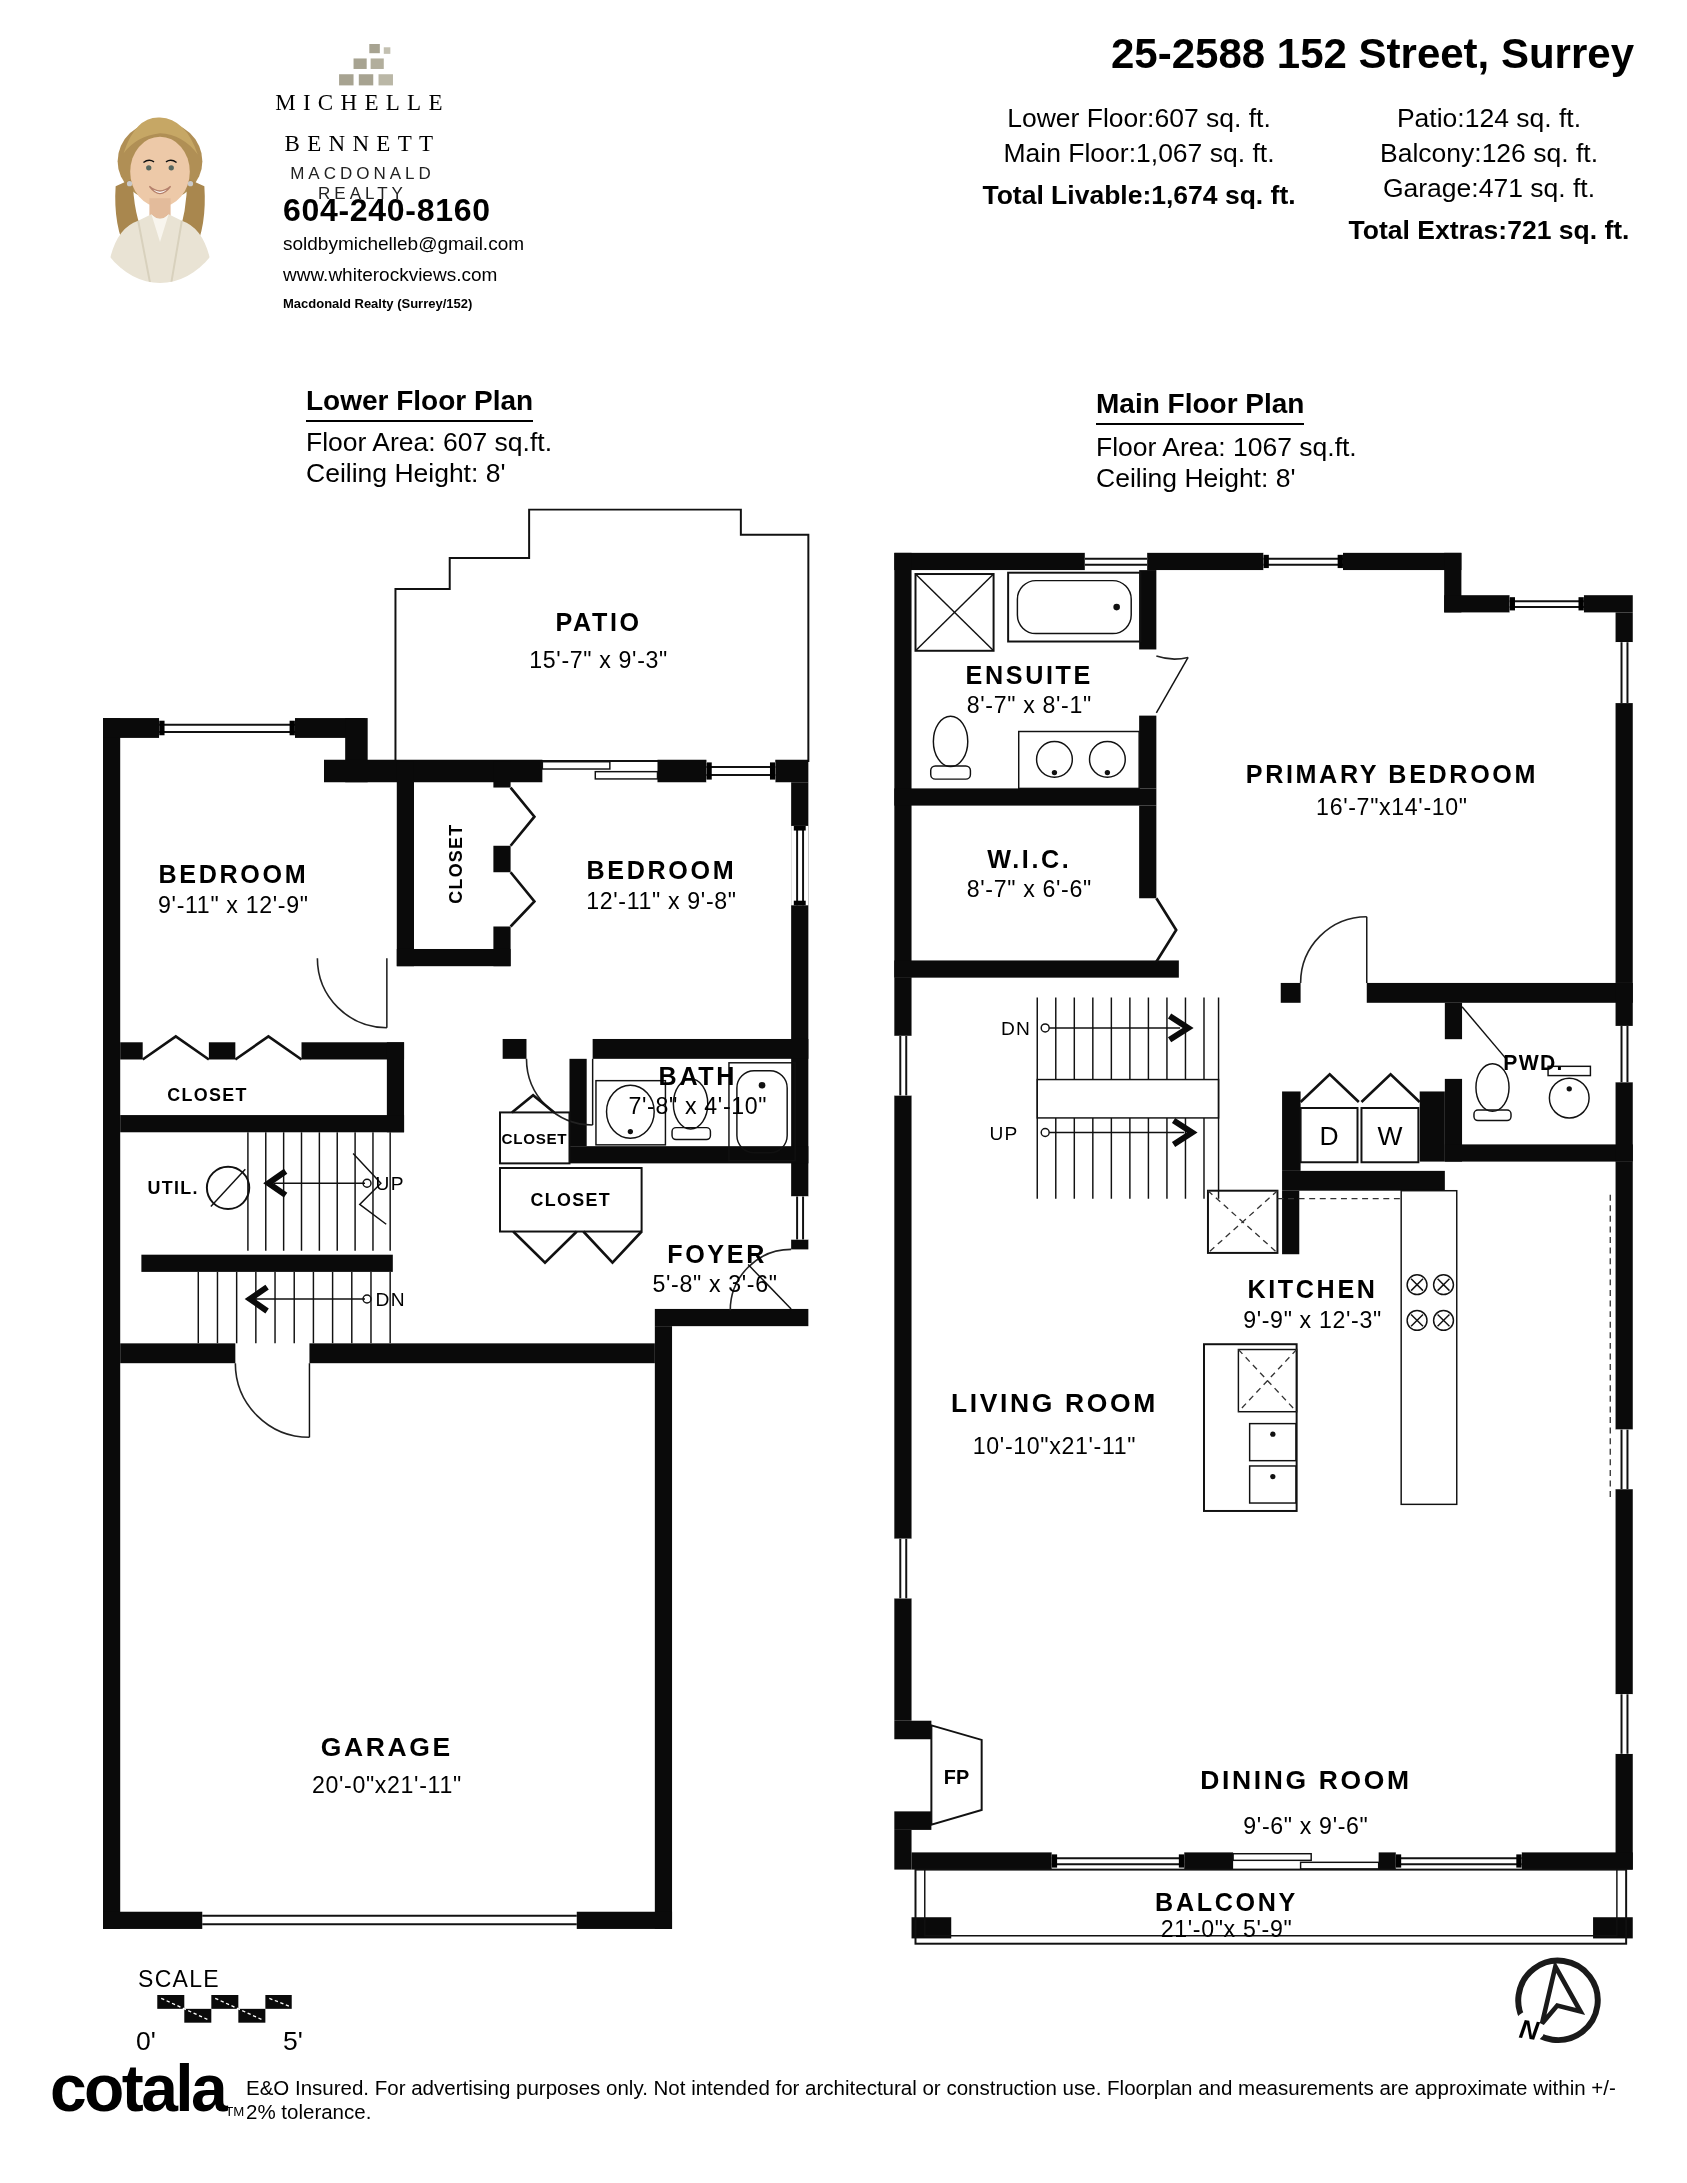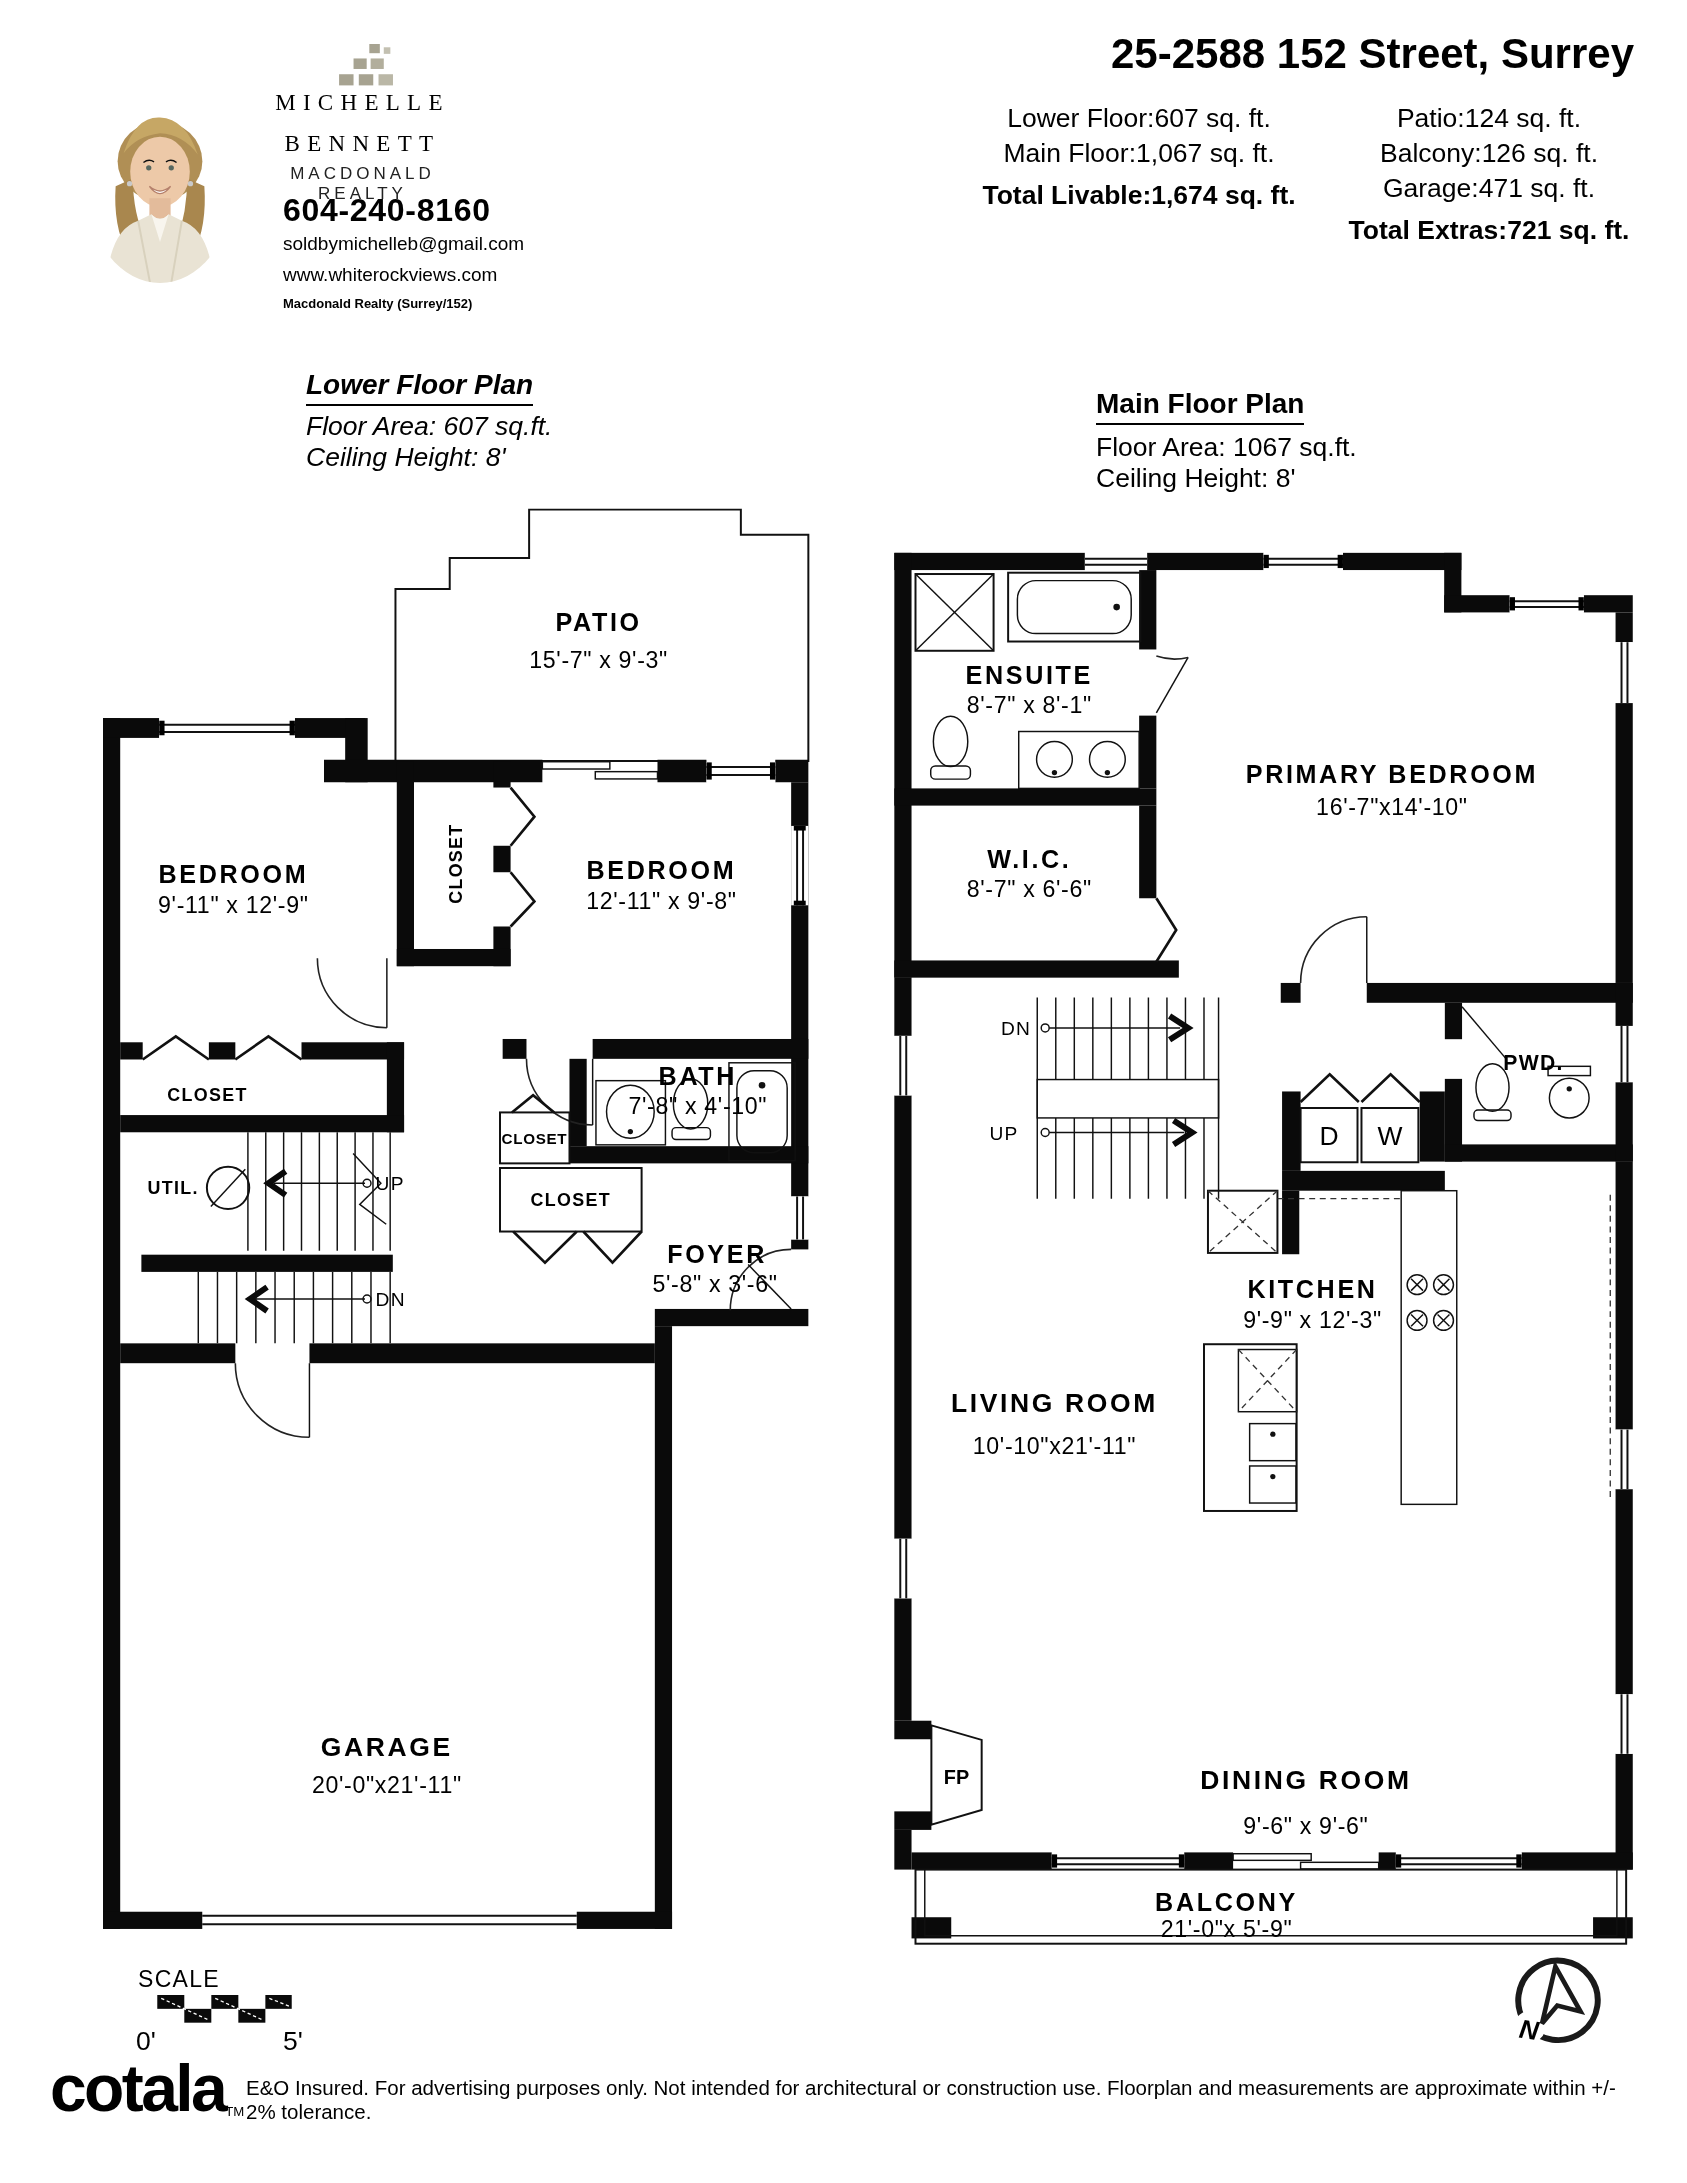--- a/index.html
+++ b/index.html
@@ -121,21 +121,21 @@
     <div class="row">
       <span>Garage:</span>
       <span>471 sq. ft.</span>
     </div>
     <div class="row total">
       <span>Total Extras:</span>
       <span>721 sq. ft.</span>
     </div>
   </div>
 
-  <div class="abs" style="left:306px;top:369px;font-style:italic;">
+  <div class="abs" style="left:306px;top:385px;">
     <span class="plan-title">Lower Floor Plan</span>
     <div class="plan-sub" style="margin-top:5.3px;">Floor Area: 607 sq.ft.</div>
     <div class="plan-sub">Ceiling Height: 8'</div>
   </div>
   <div class="abs" style="left:1096px;top:388px;">
     <span class="plan-title">Main Floor Plan</span>
     <div class="plan-sub" style="margin-top:7px;">Floor Area: 1067 sq.ft.</div>
     <div class="plan-sub">Ceiling Height: 8'</div>
   </div>
 

